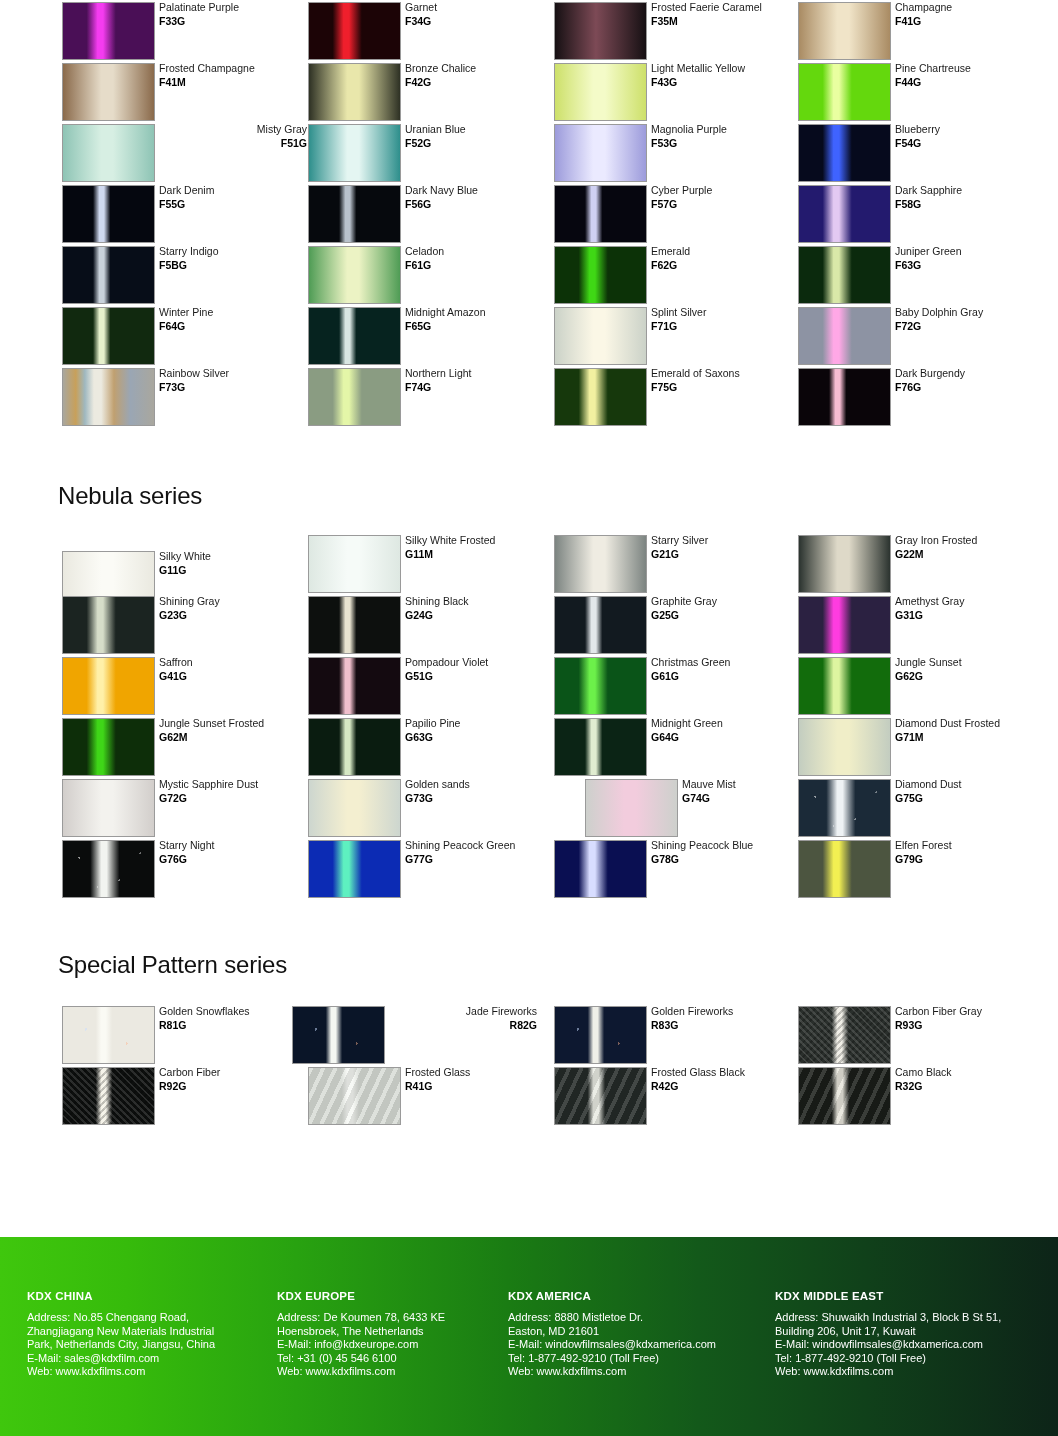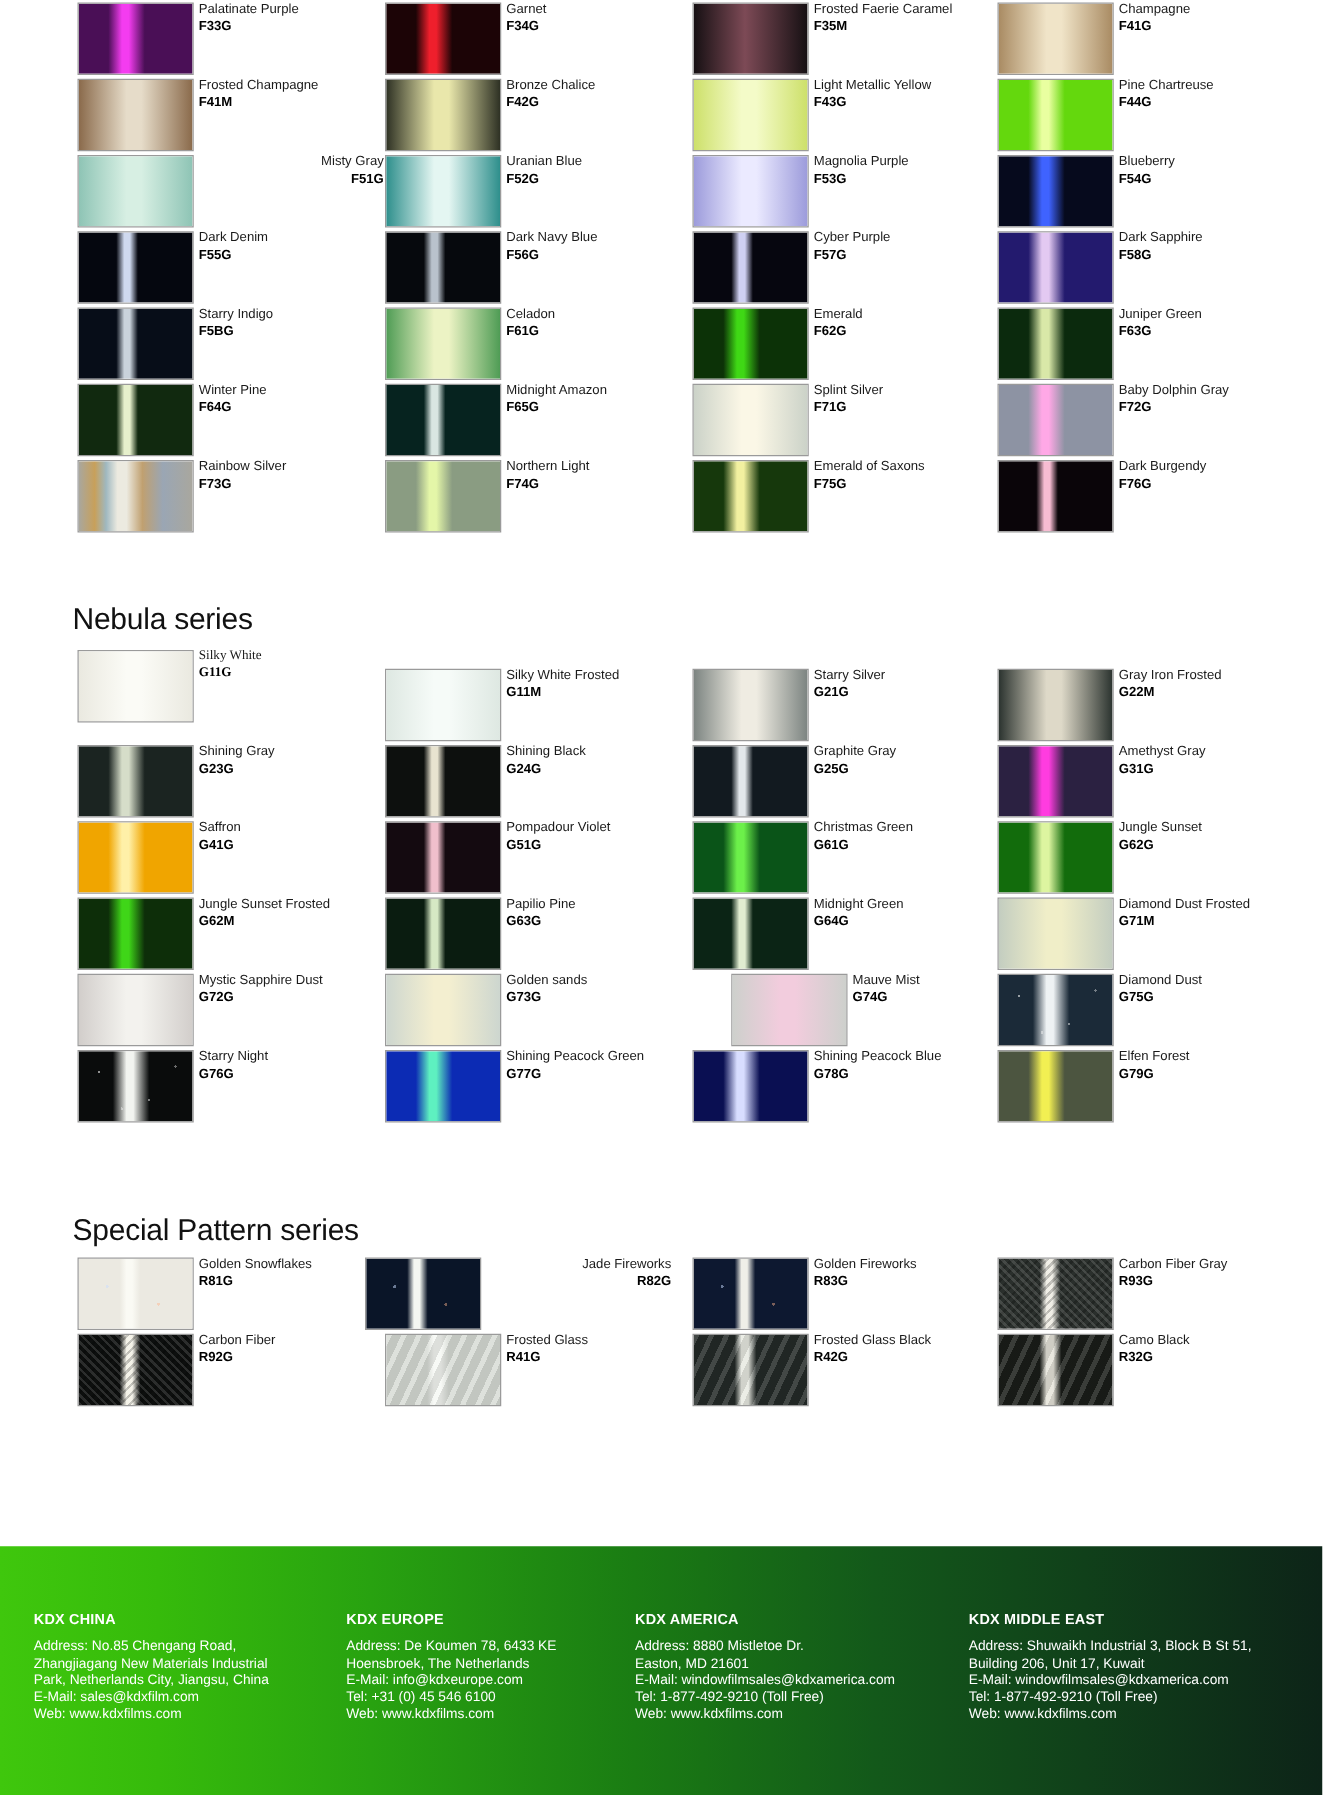--- a/index.html
+++ b/index.html
@@ -359,21 +359,21 @@
           <div class="tex" style="background: linear-gradient(to right, rgb(10, 5, 9) 0%, rgb(10, 5, 9) 33%, rgb(247, 188, 210) 40%, rgb(247, 188, 210) 45%, rgb(10, 5, 9) 52%, rgb(10, 5, 9) 100%);"></div>
         </div>
         <div class="swatch-text">
           <div class="swatch-name">Dark Burgendy</div>
           <div class="swatch-code">F76G</div>
         </div>
       </div>
     </div>
     <div class="series-block">
       <div class="series-heading" style="top: 482px;">Nebula series</div>
-      <div class="swatch-cell" style="left: 62px; top: 520px; font-family: Liberation Serif, serif;">
+      <div class="swatch-cell" style="left: 62px; top: 551px;">
         <div class="swatch-chip">
           <div class="tex" style="background: linear-gradient(to right, rgb(234, 233, 224) 0%, rgb(251, 251, 246) 42%, rgb(251, 251, 246) 55%, rgb(234, 233, 224) 100%);"></div>
         </div>
         <div class="swatch-text">
           <div class="swatch-name">Silky White</div>
           <div class="swatch-code">G11G</div>
         </div>
       </div>
       <div class="swatch-cell" style="left: 308px; top: 535px;">
         <div class="swatch-chip">
@@ -577,21 +577,21 @@
         <div class="swatch-chip">
           <div class="tex" style="background: linear-gradient(to right, rgb(76, 85, 64) 0%, rgb(76, 85, 64) 26%, rgb(242, 239, 82) 38%, rgb(242, 239, 82) 44%, rgb(76, 85, 64) 58%, rgb(76, 85, 64) 100%);"></div>
         </div>
         <div class="swatch-text">
           <div class="swatch-name">Elfen Forest</div>
           <div class="swatch-code">G79G</div>
         </div>
       </div>
     </div>
     <div class="series-block">
-      <div class="series-heading" style="top: 951px; margin-top: 20px;">Special Pattern series</div>
+      <div class="series-heading" style="top: 951px;">Special Pattern series</div>
       <div class="swatch-cell" style="left: 62px; top: 1006px;">
         <div class="swatch-chip">
           <div class="tex" style="background: radial-gradient(circle at 25% 40%, rgba(200, 220, 255, 0.5) 0px, rgba(200, 220, 255, 0.5) 1.2px, transparent 1.2px), radial-gradient(circle at 70% 65%, rgba(255, 180, 140, 0.45) 0px, rgba(255, 180, 140, 0.45) 1.2px, transparent 1.2px), linear-gradient(to right, rgb(235, 233, 225) 0%, rgb(235, 233, 225) 36%, rgb(250, 250, 244) 42%, rgb(250, 250, 244) 47%, rgb(235, 233, 225) 54%, rgb(235, 233, 225) 100%);"></div>
         </div>
         <div class="swatch-text">
           <div class="swatch-name">Golden Snowflakes</div>
           <div class="swatch-code">R81G</div>
         </div>
       </div>
       <div class="swatch-cell" style="left: 292px; top: 1006px; text-align: right;">

